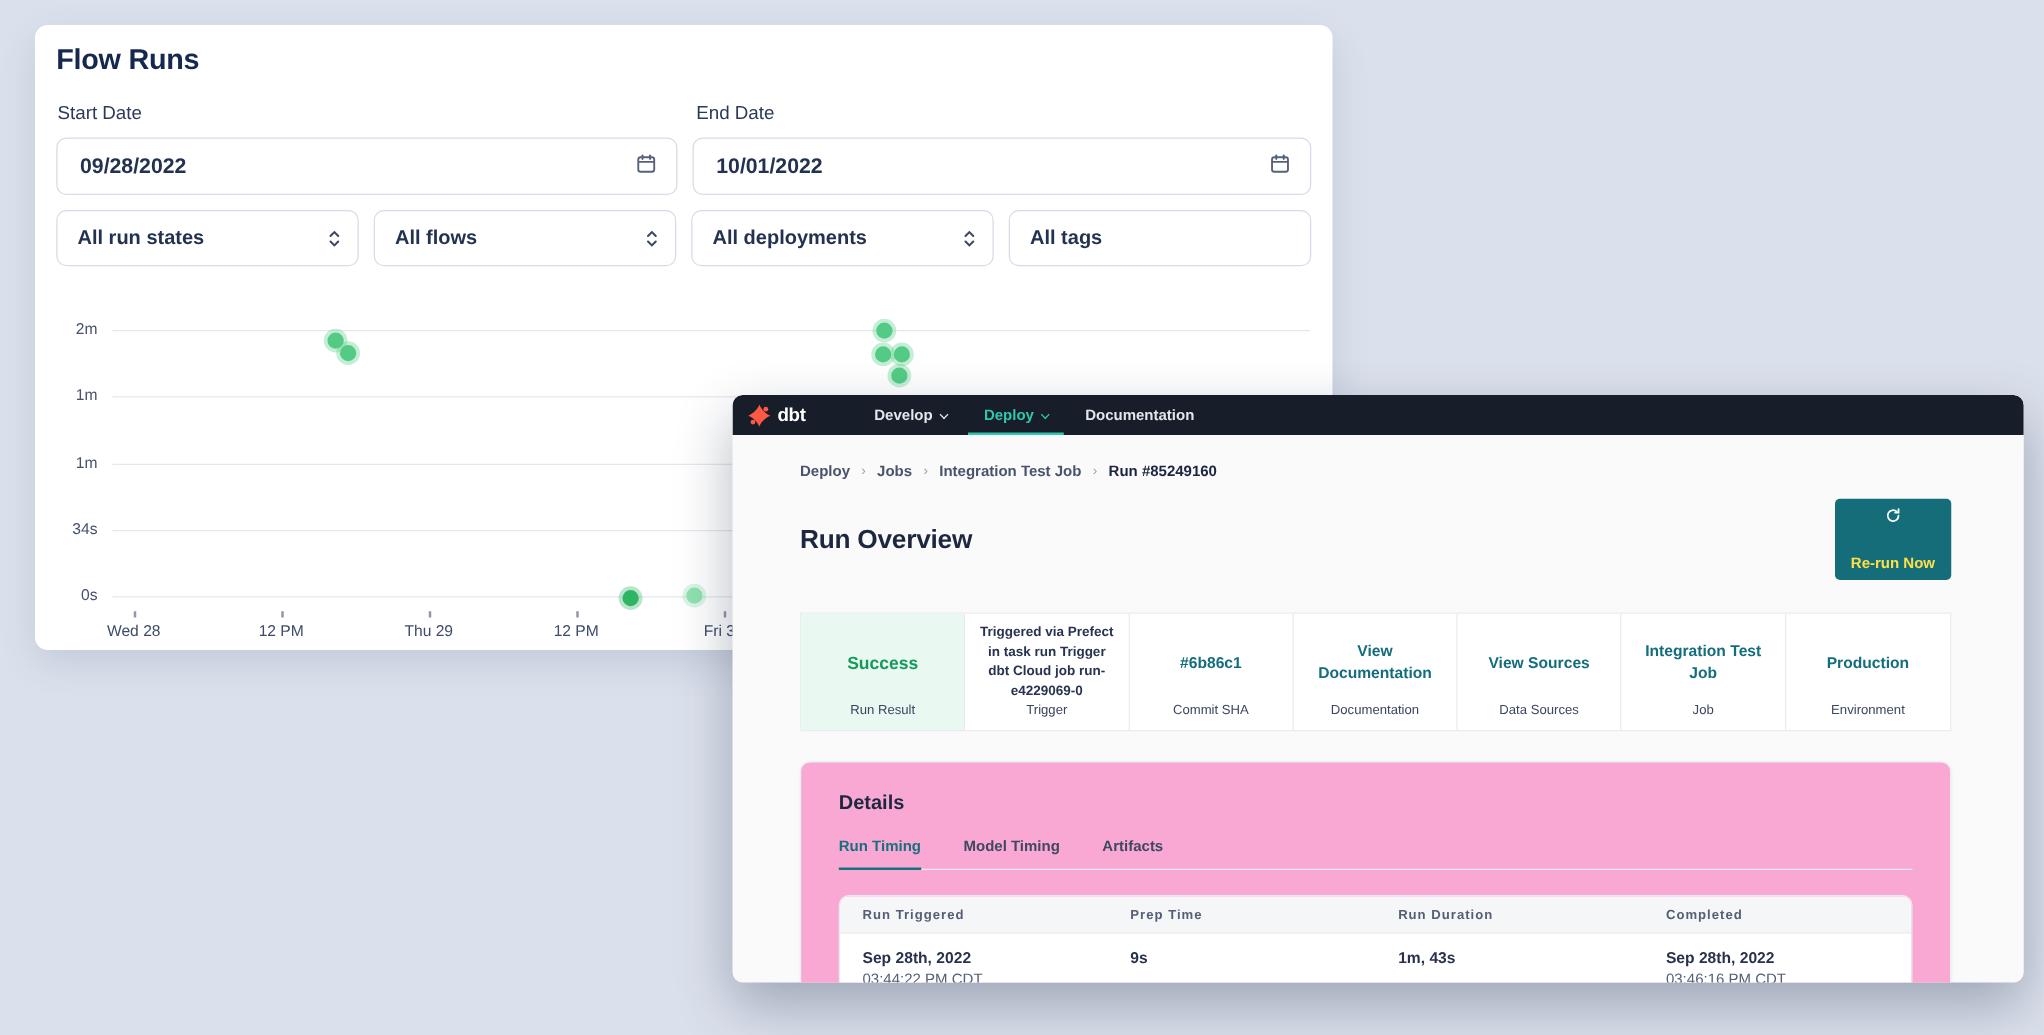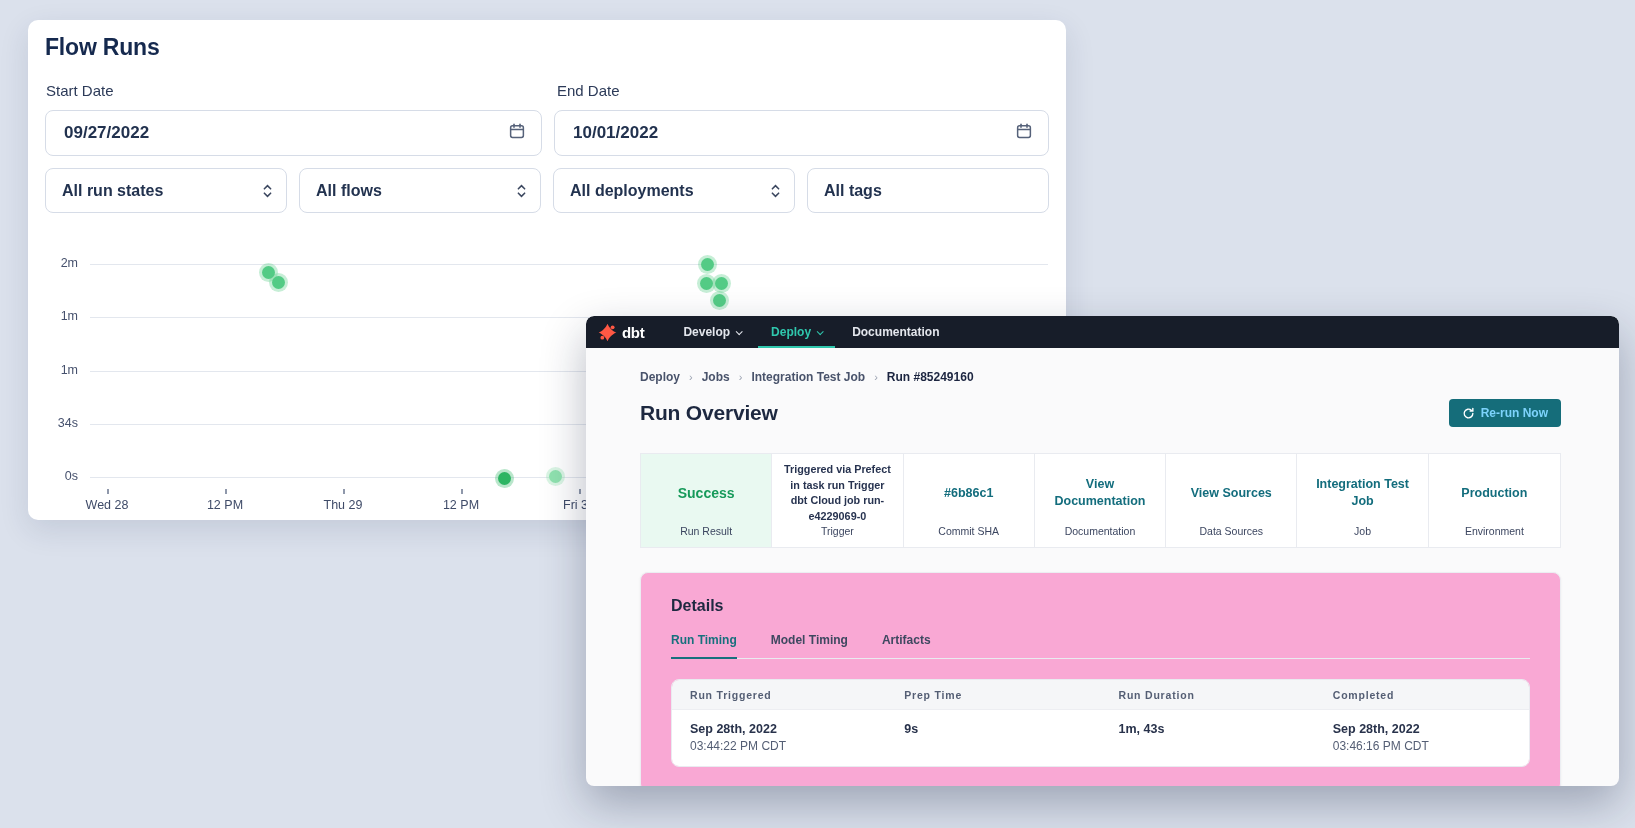--- a/index.html
+++ b/index.html
@@ -39,21 +39,21 @@
   
   .dbt-window {
     position:absolute; left:586px; top:316px; width:1033px; height:470px;
     background:#fafafb; border-radius:8px; z-index:2; overflow:hidden;
     box-shadow:0 18px 45px rgba(15,25,55,.30);
   }
   .dbt-nav {
     height:32px; background:#171d29; display:flex; align-items:stretch; padding:0 14px 0 12px;
     border-radius:8px 8px 0 0;
   }
-  .dbt-logo { display:flex; align-items:center; gap:5px; margin-right:26px; cursor:pointer; }
+  .dbt-logo { display:flex; align-items:center; gap:5px; margin-right:42px; cursor:pointer; }
   .dbt-logo-text { color:#fff; font-weight:700; font-size:15px; letter-spacing:-.3px; }
   .nav-items { display:flex; align-items:stretch; gap:4px; }
   .nav-item { display:flex; align-items:center; gap:6px; padding:0 13px; font-size:12px; font-weight:600; color:#e3e6ec; cursor:pointer; }
   .nav-item.active { color:#2fc7ad; box-shadow:inset 0 -2px 0 #2fc7ad; }
   .chev { width:5px; height:5px; border-right:1.5px solid currentColor; border-bottom:1.5px solid currentColor; display:inline-block; transform:rotate(45deg) translateY(-1px); }
   .nav-right { margin-left:auto; display:flex; align-items:center; gap:11px; }
   .beta-pill { display:flex; align-items:center; gap:6px; border:1px solid #2fc7ad; color:#2fc7ad; border-radius:4px; font-size:11px; font-weight:700; padding:2px 8px 3px; cursor:pointer; }
   .crumb-proj { display:flex; align-items:center; gap:7px; color:#dfe3ea; font-size:12px; font-weight:600; cursor:pointer; }
   .nav-sep { color:#8a92a3; font-size:12px; }
   .nav-help { color:#eef0f4; font-size:14px; font-weight:800; cursor:pointer; padding:0 2px; }
@@ -61,22 +61,22 @@
 
   .dbt-content { padding:22px 58px 0 54px; }
   .breadcrumbs { display:flex; align-items:center; gap:9px; font-size:12px; }
   .bc-item { color:#49536b; font-weight:600; cursor:pointer; }
   .bc-item.last { color:#1c2540; font-weight:700; cursor:default; }
   .bc-sep { color:#9aa1b0; font-size:11px; }
 
   .title-row { margin-top:15px; display:flex; justify-content:space-between; align-items:center; }
   .page-title { font-size:21px; font-weight:800; color:#1d2840; letter-spacing:-.2px; }
   .rerun-btn {
-    display:flex; align-items:center; gap:6px; background:#156d7a; color:#7dd3fc;
-    font-size:12px; font-weight:700; border:none; border-radius:4px; padding:7px 13px; cursor:pointer;
+    display:flex; align-items:center; gap:24px; background:#156d7a; color:#fde047;
+    font-size:12px; font-weight:700; border:none; border-radius:4px; padding:7px 13px; cursor:pointer;flex-direction:column;
   }
 
   .cards { margin-top:26px; display:grid; grid-template-columns:repeat(7,1fr); background:#fff; border:1px solid #e9ebf0; min-height:90px; }
   .card { border-right:1px solid #e9ebf0; display:flex; flex-direction:column; text-align:center; padding:8px 9px 7px; }
   .card:last-child { border-right:none; }
   .card .val { flex:1; display:flex; align-items:center; justify-content:center; }
   .card .lbl { font-size:10.5px; color:#3c4660; font-weight:400; padding-bottom:3px; }
   .card.success { background:#e9f9f1; }
   .card.success .val span { color:#169a5a; font-size:14px; font-weight:700; }
   .card.link .val span { color:#136d7d; font-size:12.5px; font-weight:700; line-height:1.35; cursor:pointer; }
@@ -101,21 +101,21 @@
 </head>
 <body>
 
 <div class="pf-window">
   <div class="pf-title">Flow Runs</div>
 
   <div class="pf-field-label" style="left:18px">Start Date</div>
   <div class="pf-field-label" style="left:529px">End Date</div>
 
   <div class="pf-input" style="left:17px;width:497px">
-    <span>09/27/2022</span>
+    <span>09/28/2022</span>
     <span>
       <svg width="18" height="18" viewBox="0 0 24 24" fill="none" stroke="#56627a" stroke-width="2" stroke-linecap="round">
         <rect x="3.5" y="5" width="17" height="15.5" rx="2.5"></rect>
           <line x1="8" y1="3" x2="8" y2="7"></line>
           <line x1="16" y1="3" x2="16" y2="7"></line>
           <line x1="4" y1="10" x2="20" y2="10"></line>
       </svg>
     </span>
   </div>
   <div class="pf-input" style="left:526px;width:495px">

